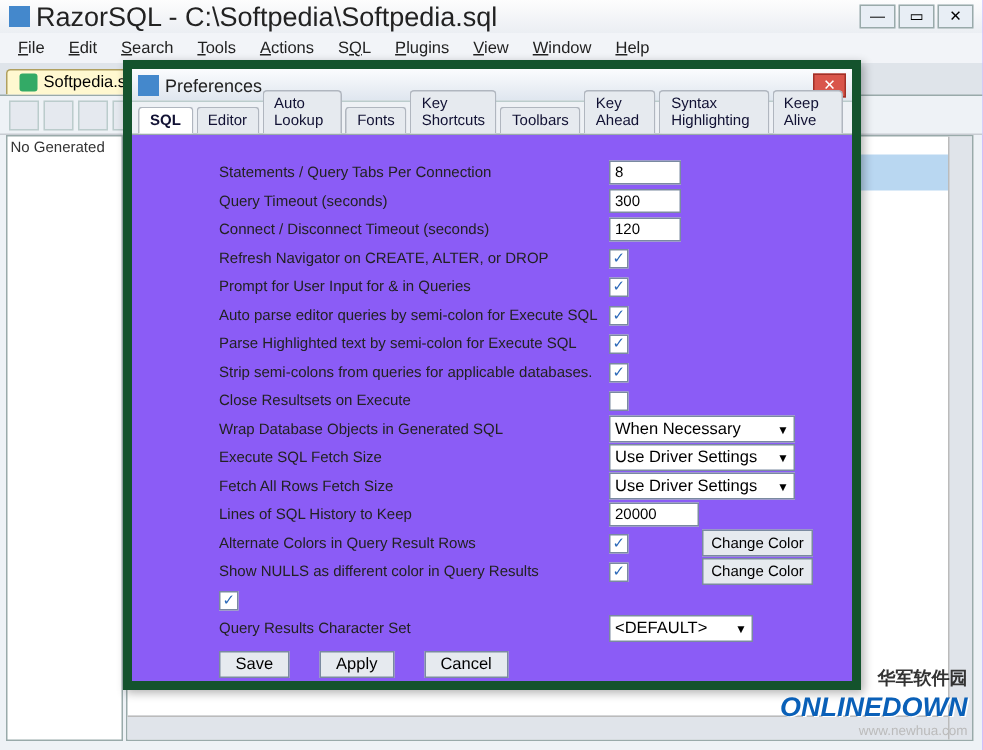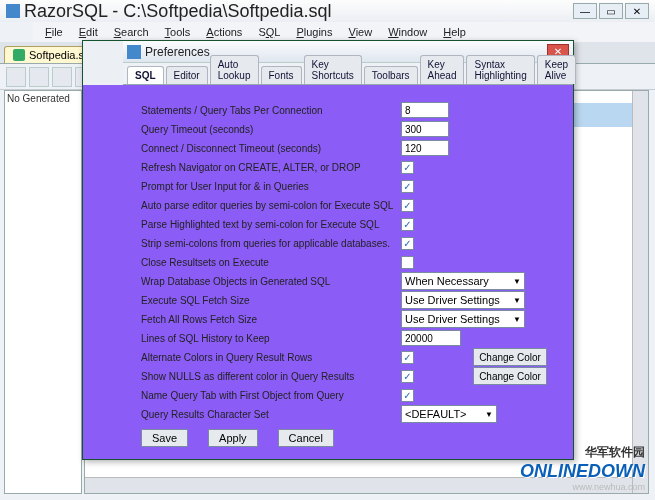--- a/index.html
+++ b/index.html
@@ -6,42 +6,42 @@
 body { background: #fff; width: 655px; height: 500px; overflow: hidden; position: relative; }
 
 
 .main-window { position: absolute; inset: 0; background: #eef2f6; }
 .titlebar { height: 22px; background: linear-gradient(#fdfdfd,#ebeef3); padding: 3px 6px; display: flex; align-items: center; }
 .titlebar-icon { width:14px; height:14px; margin-right:4px; }
 .titlebar-text { flex:1; font-size:18px; color:#222; }
 .win-controls { display:flex; gap:2px; }
 .win-btn { width:24px; height:16px; border:1px solid #9aa; background:#e8eef5; font-size:10px; display:flex; align-items:center; justify-content:center; }
 
-.menubar { height:20px; background:#f2f4f8; padding:2px 6px; display:flex; gap:4px; align-items:center;margin-left:33px; }
+.menubar { height:20px; background:#f2f4f8; padding:2px 6px; display:flex; gap:4px; align-items:center; }
 .menu-item { padding:1px 6px; color:#222; cursor:default; }
 .menu-item span { text-decoration:underline; }
 
 .tabbar { height:22px; background:#dfe4ea; display:flex; align-items:flex-end; padding:0 4px; border-bottom:1px solid #9aa; }
 .file-tab { background:#fff8d0; border:1px solid #b0a060; border-bottom:none; padding:2px 8px; display:flex; align-items:center; gap:4px; border-radius:3px 3px 0 0; }
 .file-tab-icon { width:12px; height:12px; background:#3a6; border-radius:2px; }
 .file-tab-close { font-size:10px; color:#666; }
 
 .main-toolbar { height:26px; background:#eef2f6; border-bottom:1px solid #c8ccd2; padding:2px 6px; display:flex; gap:3px; align-items:center; }
 .tb-btn { width:20px; height:20px; border:1px solid #bcc; background:#e5e9ef; }
 
 .workspace { position:absolute; top:90px; bottom:6px; left:4px; right:6px; display:flex; }
 .sidebar { width:78px; background:#fff; border:1px solid #9aa; padding:2px; }
 .sidebar-text { font-size:10px; color:#333; }
 .editor-area { flex:1; background:#fff; border:1px solid #9aa; margin-left:2px; position:relative; }
 .scrollbar-v { position:absolute; right:0; top:0; bottom:0; width:16px; background:#e0e4ea; border-left:1px solid #bbb; }
 .scrollbar-h { position:absolute; left:0; right:16px; bottom:0; height:16px; background:#e0e4ea; border-top:1px solid #bbb; }
 .highlight-line { position:absolute; left:0; right:16px; top:12px; height:24px; background:#b9d7f1; }
 
 
-.dialog { position:absolute; left:82px; top:40px; width:492px; height:420px; background:#eceff3; border:1px solid #14532d; box-shadow:2px 2px 6px rgba(0,0,0,.3);padding-left:40px; }
+.dialog { position:absolute; left:82px; top:40px; width:492px; height:420px; background:#eceff3; border:6px solid #14532d; box-shadow:2px 2px 6px rgba(0,0,0,.3); }
 .dialog-titlebar { height:22px; background:linear-gradient(#fbfcfe,#dfe6ef); display:flex; align-items:center; padding:0 4px; border-bottom:1px solid #bcc; }
 .dialog-icon { width:14px; height:14px; margin-right:4px; }
 .dialog-title { flex:1; font-size:12px; color:#222; }
 .dialog-close { width:22px; height:16px; background:#d9554b; color:#fff; font-size:10px; display:flex; align-items:center; justify-content:center; border:1px solid #a03028; }
 
 .pref-tabs { height:22px; background:#eef1f5; display:flex; align-items:flex-end; padding:0 4px; border-bottom:1px solid #9aa; }
 .pref-tab { padding:3px 7px; font-size:10px; background:#e6eaef; border:1px solid #b0b6bf; border-bottom:none; margin-right:2px; border-radius:3px 3px 0 0; color:#113; }
 .pref-tab.active { background:#fff; font-weight:bold; }
 
 .pref-body { position:absolute; top:44px; bottom:0; left:0; right:0; background:#8b5cf6; padding:16px 10px 8px 58px; overflow:hidden; }
@@ -204,21 +204,20 @@
           <div class="field-label">Alternate Colors in Query Result Rows</div>
           <div class="checkbox">✓</div>
           <button class="color-btn">Change Color</button>
         </div>
       <div class="field-row" style="position:relative">
           <div class="field-label">Show NULLS as different color in Query Results</div>
           <div class="checkbox">✓</div>
           <button class="color-btn">Change Color</button>
         </div>
       <div class="field-row">
-          <div class="field-label">Name Query Tab with First Object from Query</div>
           <div class="checkbox">✓</div>
         </div>
       <div class="field-row">
           <div class="field-label">Query Results Character Set</div>
           <div class="select" style="width:96px">
             <span>&lt;DEFAULT&gt;</span>
             <span class="select-arrow">▼</span>
           </div>
         </div>
 

